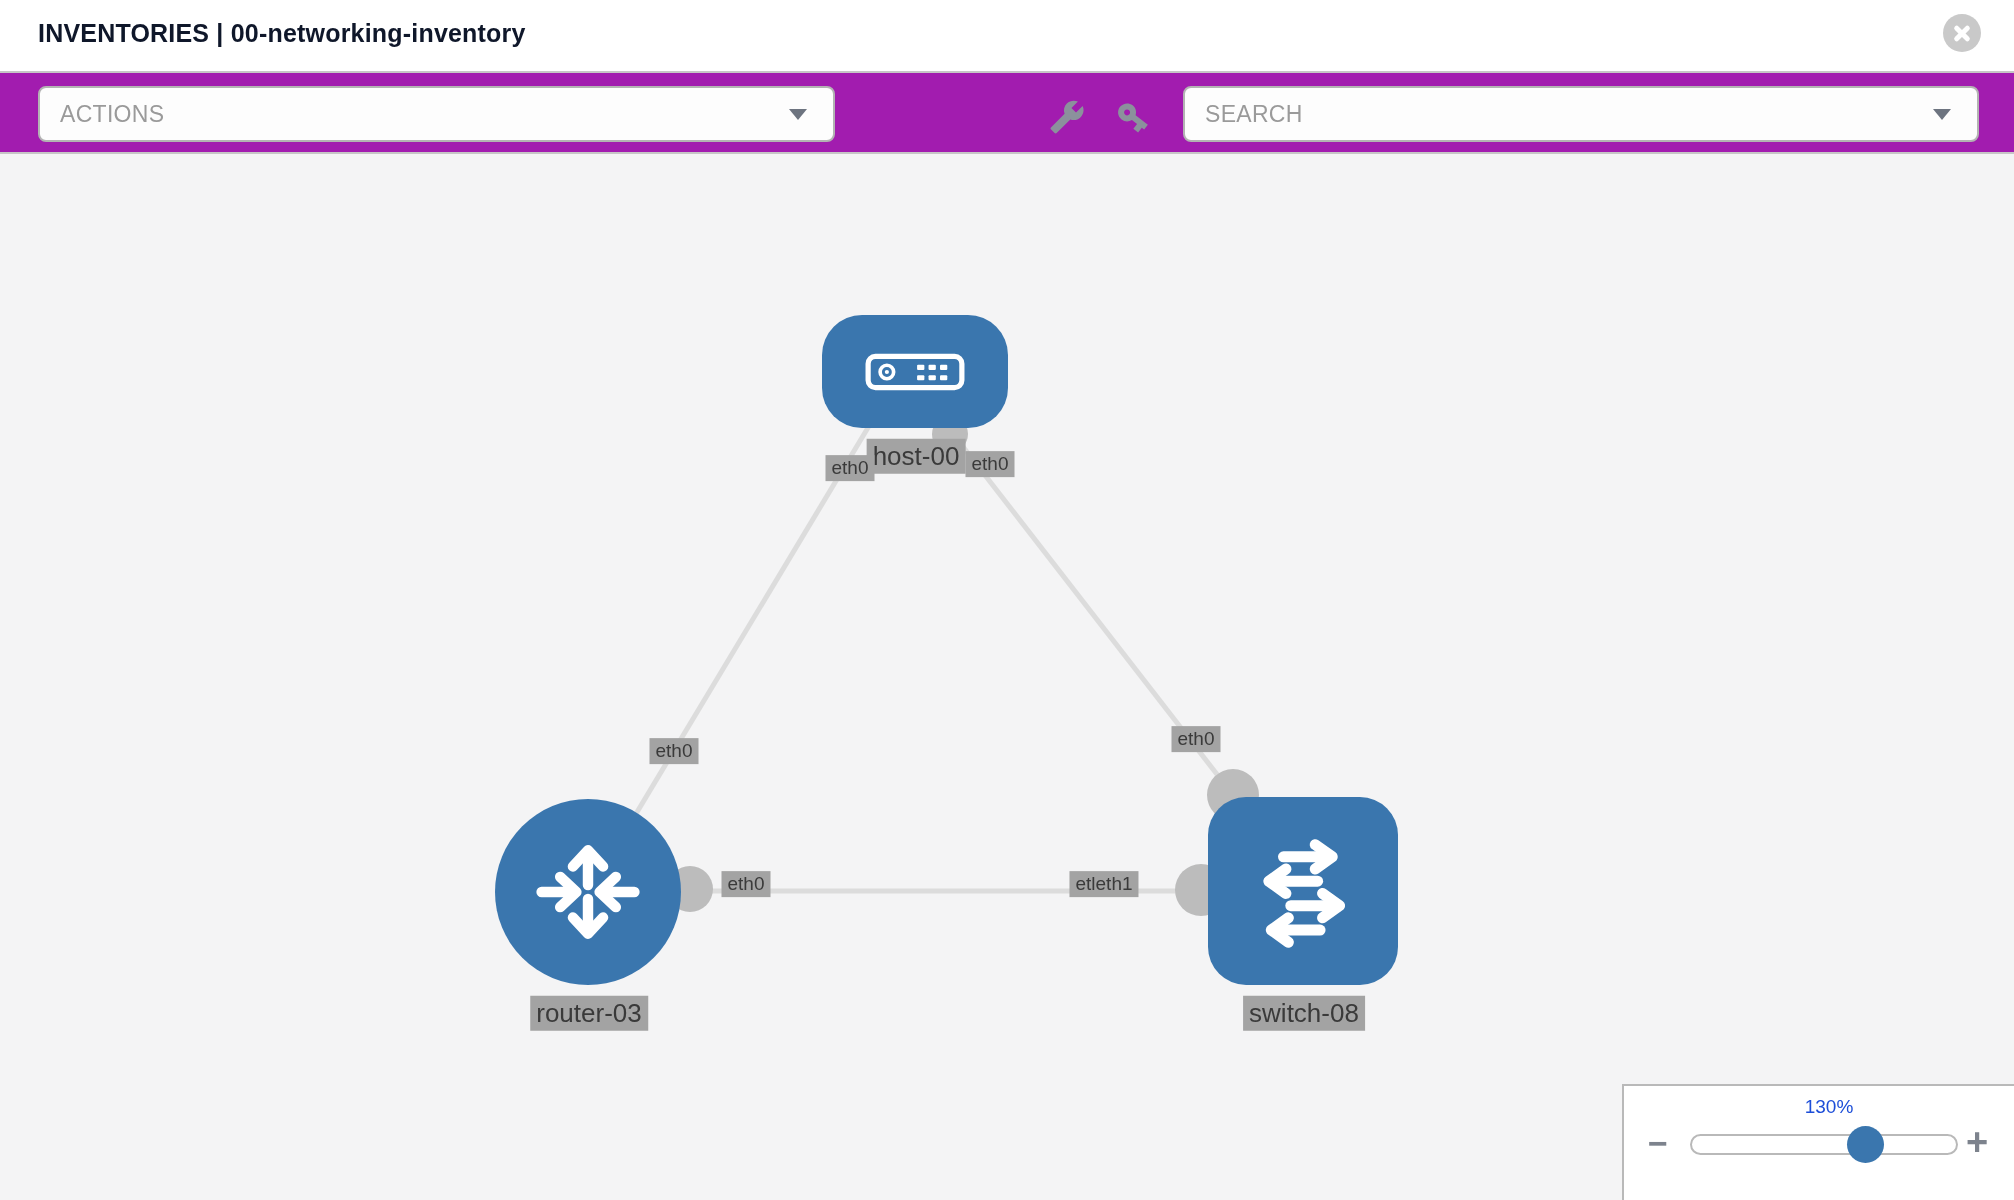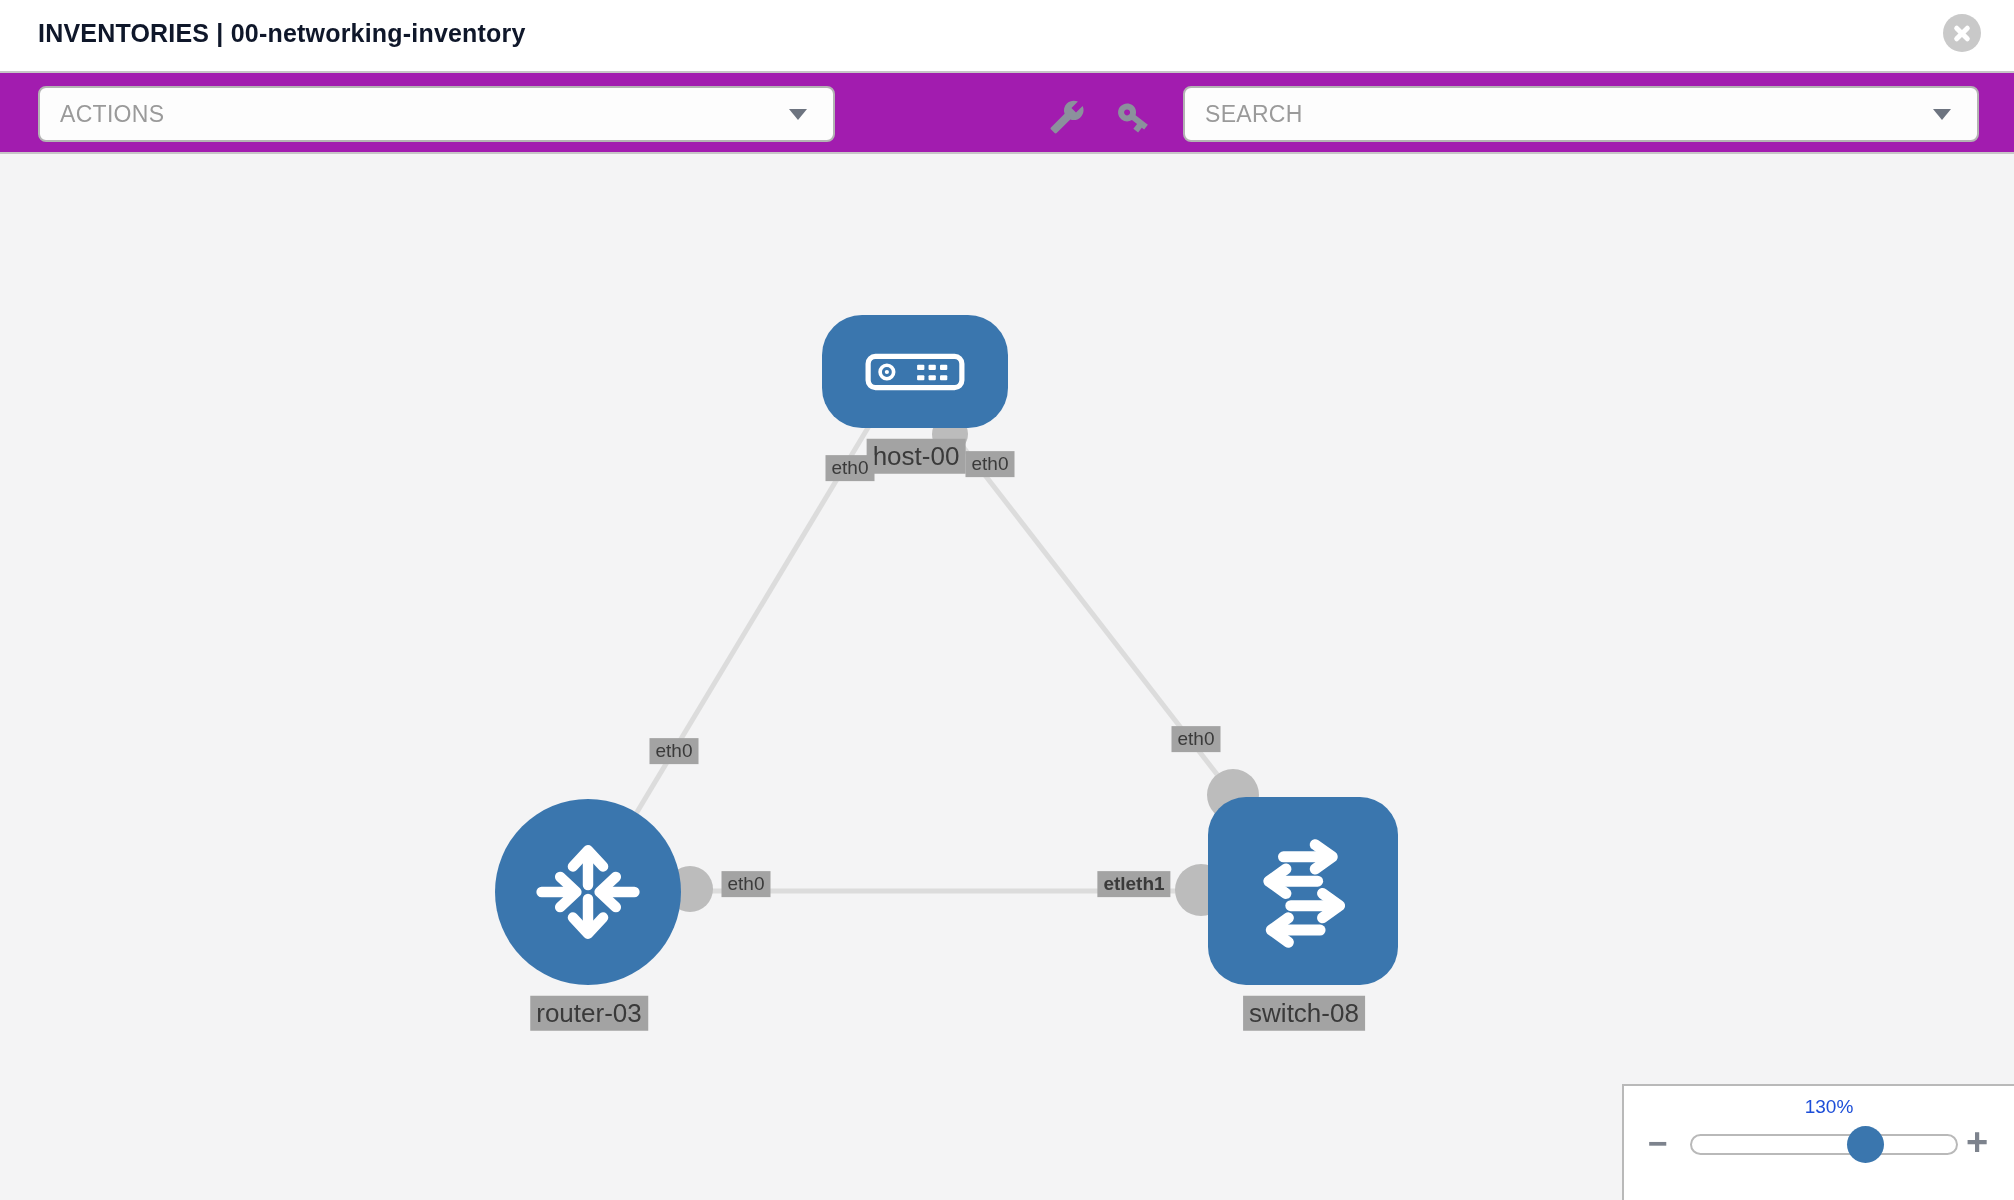--- a/index.html
+++ b/index.html
@@ -139,21 +139,21 @@
   </div>
 
   <div class="chip node-label" style="left:916px; top:302px;">host-00</div>
   <div class="chip node-label" style="left:589px; top:859px;">router-03</div>
   <div class="chip node-label" style="left:1304px; top:859px;">switch-08</div>
   <div class="chip port-label" style="left:850px; top:314px;">eth0</div>
   <div class="chip port-label" style="left:990px; top:310px;">eth0</div>
   <div class="chip port-label" style="left:674px; top:597px;">eth0</div>
   <div class="chip port-label" style="left:746px; top:730px;">eth0</div>
   <div class="chip port-label" style="left:1196px; top:585px;">eth0</div>
-  <div class="chip port-label" style="left:1134px; top:730px;font-weight:bold;">etleth1</div>
+  <div class="chip port-label" style="left:1104px; top:730px;">etleth1</div>
 
   <div class="zoom-panel">
     <div class="zoom-level">130%</div>
     <span class="zoom-minus">−</span>
     <div class="zoom-track">
       <div class="zoom-handle"></div>
     </div>
     <span class="zoom-plus">+</span>
   </div>
 

